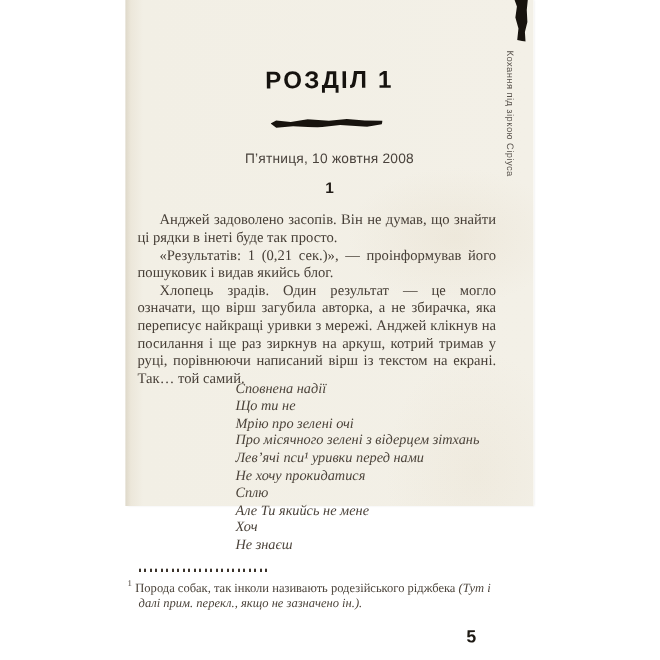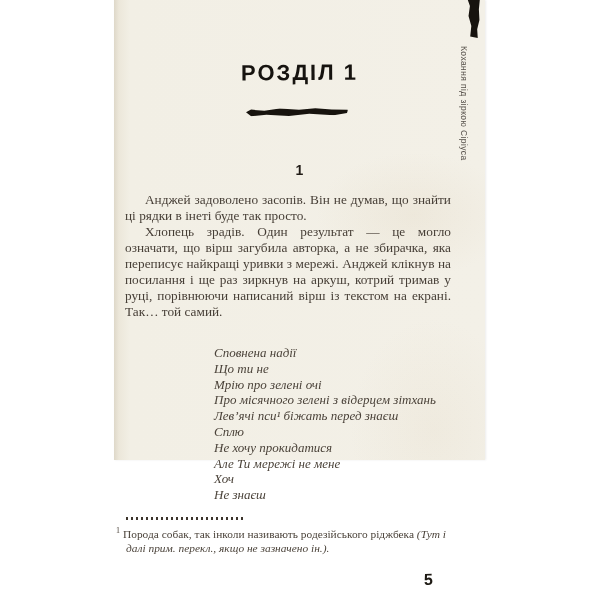--- a/index.html
+++ b/index.html
@@ -82,37 +82,39 @@
 </style>
 </head>
 <body>
 
 <div class="page">
 
   <div class="chapter-title">РОЗДІЛ 1</div>
 
   <div class="scribble"></div>
 
+  <div class="date-line">П’ятниця, 10 жовтня 2008</div>
 
   <div class="section-number">1</div>
 
   <div class="body-text">
     <p>Анджей задоволено засопів. Він не думав, що знайти ці рядки в інеті буде так просто.</p>
+    <p>«Результатів: 1 (0,21 сек.)», — проінформував його пошуковик і видав якийсь блог.</p>
     <p>Хлопець зрадів. Один результат — це могло означати, що вірш загубила авторка, а не збирачка, яка переписує найкращі уривки з мережі. Анджей клікнув на посилання і ще раз зиркнув на аркуш, котрий тримав у руці, порівнюючи написаний вірш із текстом на екрані. Так… той самий.</p>
   </div>
 
   <div class="poem">
     <div>Сповнена надії</div>
     <div>Що ти не</div>
     <div>Мрію про зелені очі</div>
     <div>Про місячного зелені з відерцем зітхань</div>
-    <div>Лев’ячі пси¹ біжать перед знаєш</div>
+    <div>Лев’ячі пси¹ уривки перед нами</div>
+    <div>Не хочу прокидатися</div>
     <div>Сплю</div>
-    <div>Не хочу прокидатися</div>
-    <div>Але Ти мережі не мене</div>
+    <div>Але Ти якийсь не мене</div>
     <div>Хоч</div>
     <div>Не знаєш</div>
   </div>
 
   <div class="fn-rule"></div>
 
   <div class="footnote"><sup>1</sup><span>Порода собак, так інколи називають родезійського ріджбека </span><span class="fn-italic">(Тут і далі прим. перекл., якщо не зазначено ін.).</span></div>
 
   <div class="page-number">5</div>
 

